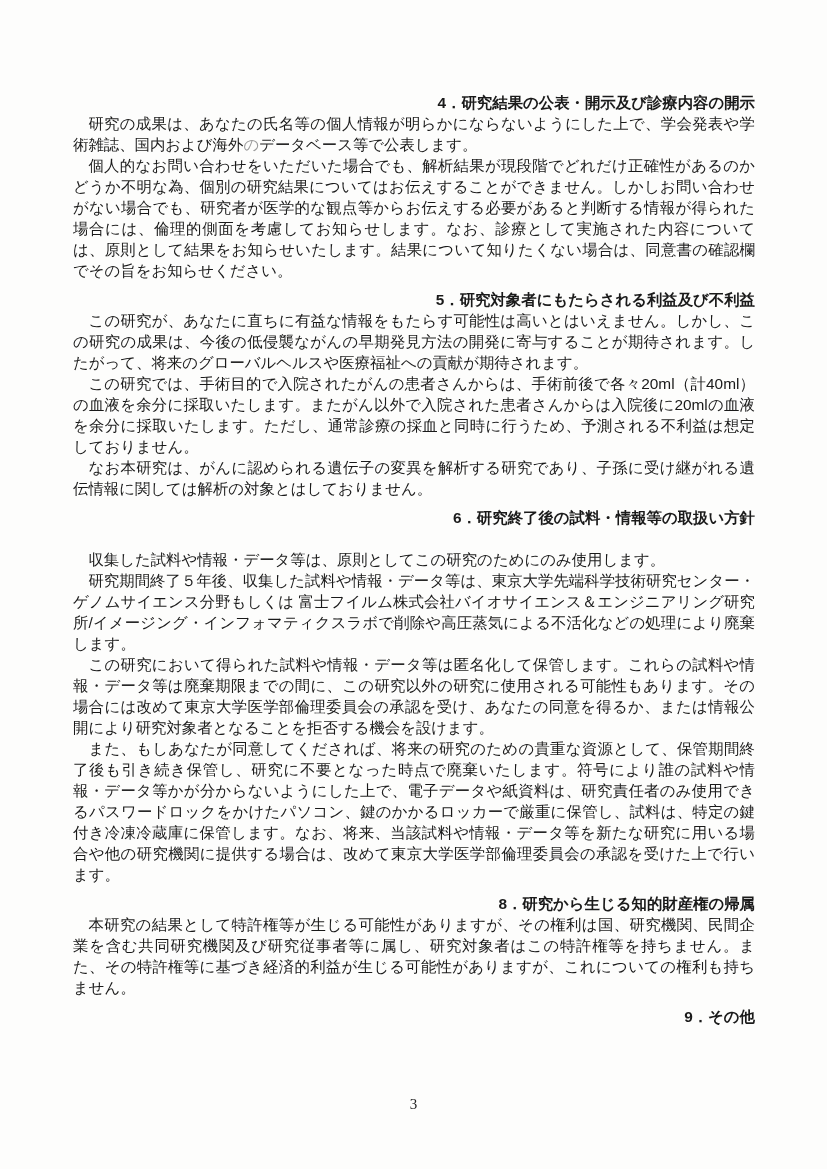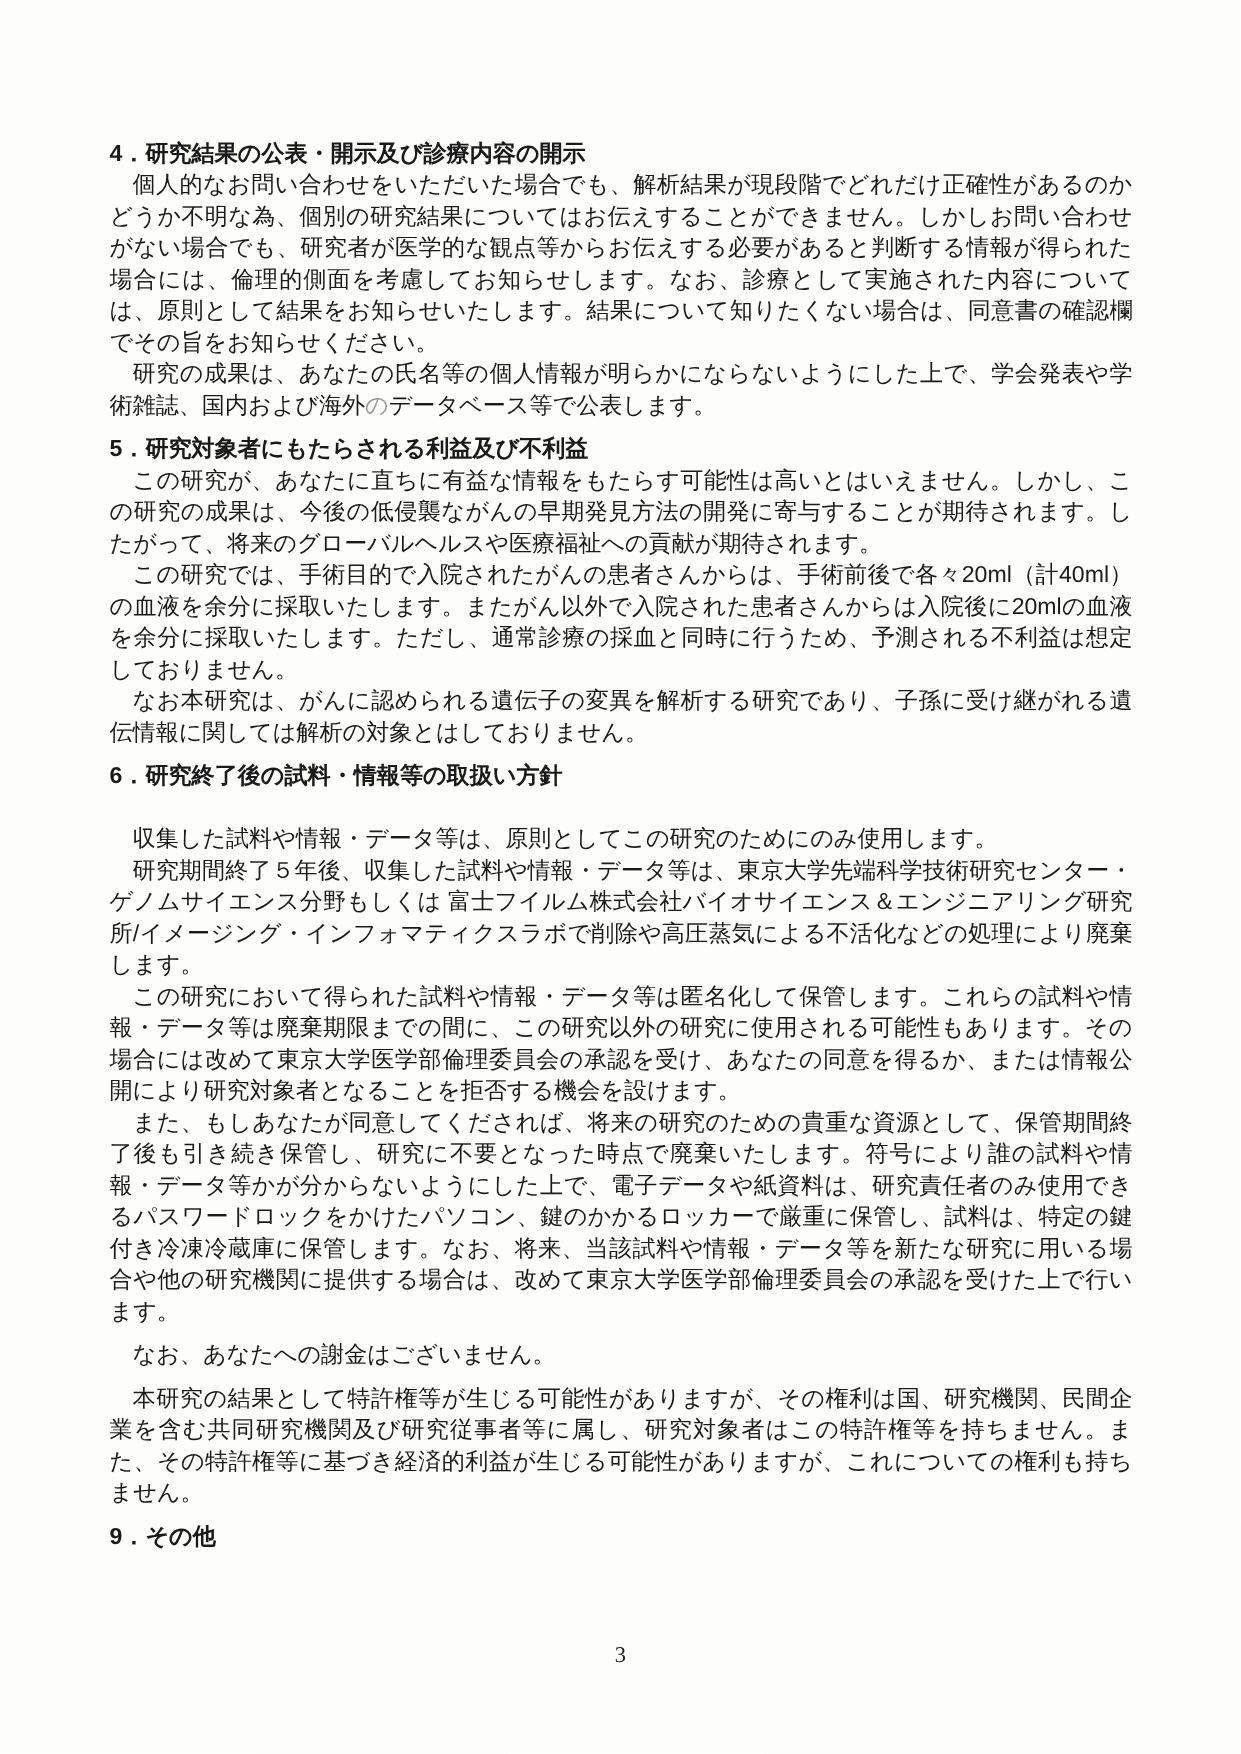--- a/index.html
+++ b/index.html
@@ -27,21 +27,21 @@
     text-justify: inter-ideograph;
     line-break: strict;
     overflow-wrap: break-word;
   }
   .doc-section { margin: 0; }
   .doc-section + .doc-section { margin-top: 8px; }
   .section-heading {
     font-size: 15.4px;
     font-weight: bold;
     margin: 0;
-    text-align: left;
+    text-align: right;
   }
   .para {
     margin: 0;
     text-indent: 1em;
   }
   .blank-line {
     height: 21px;
   }
   .muted-char {
     color: #9a9a9a;
@@ -58,45 +58,45 @@
   }
 </style>
 </head>
 <body>
 
 <div class="page">
   <div class="content">
 
     <section class="doc-section">
       <h2 class="section-heading">4．研究結果の公表・開示及び診療内容の開示</h2>
+      <p class="para"><span>研究の成果は、あなたの氏名等の個人情報が明らかにならないようにした上で、学会発表や学術雑誌、国内および海外</span><span class="muted-char">の</span><span>データベース等で公表します。</span></p>
       <p class="para">個人的なお問い合わせをいただいた場合でも、解析結果が現段階でどれだけ正確性があるのかどうか不明な為、個別の研究結果についてはお伝えすることができません。しかしお問い合わせがない場合でも、研究者が医学的な観点等からお伝えする必要があると判断する情報が得られた場合には、倫理的側面を考慮してお知らせします。なお、診療として実施された内容については、原則として結果をお知らせいたします。結果について知りたくない場合は、同意書の確認欄でその旨をお知らせください。</p>
-      <p class="para"><span>研究の成果は、あなたの氏名等の個人情報が明らかにならないようにした上で、学会発表や学術雑誌、国内および海外</span><span class="muted-char">の</span><span>データベース等で公表します。</span></p>
     </section>
 
     <section class="doc-section">
       <h2 class="section-heading">5．研究対象者にもたらされる利益及び不利益</h2>
       <p class="para">この研究が、あなたに直ちに有益な情報をもたらす可能性は高いとはいえません。しかし、この研究の成果は、今後の低侵襲ながんの早期発見方法の開発に寄与することが期待されます。したがって、将来のグローバルヘルスや医療福祉への貢献が期待されます。</p>
       <p class="para">この研究では、手術目的で入院されたがんの患者さんからは、手術前後で各々20ml（計40ml）の血液を余分に採取いたします。またがん以外で入院された患者さんからは入院後に20mlの血液を余分に採取いたします。ただし、通常診療の採血と同時に行うため、予測される不利益は想定しておりません。</p>
       <p class="para">なお本研究は、がんに認められる遺伝子の変異を解析する研究であり、子孫に受け継がれる遺伝情報に関しては解析の対象とはしておりません。</p>
     </section>
 
     <section class="doc-section">
       <h2 class="section-heading">6．研究終了後の試料・情報等の取扱い方針</h2>
       <div class="blank-line"></div>
       <p class="para">収集した試料や情報・データ等は、原則としてこの研究のためにのみ使用します。</p>
       <p class="para">研究期間終了５年後、収集した試料や情報・データ等は、東京大学先端科学技術研究センター・ゲノムサイエンス分野もしくは 富士フイルム株式会社バイオサイエンス＆エンジニアリング研究所/イメージング・インフォマティクスラボで削除や高圧蒸気による不活化などの処理により廃棄します。</p>
       <p class="para">この研究において得られた試料や情報・データ等は匿名化して保管します。これらの試料や情報・データ等は廃棄期限までの間に、この研究以外の研究に使用される可能性もあります。その場合には改めて東京大学医学部倫理委員会の承認を受け、あなたの同意を得るか、または情報公開により研究対象者となることを拒否する機会を設けます。</p>
       <p class="para">また、もしあなたが同意してくだされば、将来の研究のための貴重な資源として、保管期間終了後も引き続き保管し、研究に不要となった時点で廃棄いたします。符号により誰の試料や情報・データ等かが分からないようにした上で、電子データや紙資料は、研究責任者のみ使用できるパスワードロックをかけたパソコン、鍵のかかるロッカーで厳重に保管し、試料は、特定の鍵付き冷凍冷蔵庫に保管します。なお、将来、当該試料や情報・データ等を新たな研究に用いる場合や他の研究機関に提供する場合は、改めて東京大学医学部倫理委員会の承認を受けた上で行います。</p>
     </section>
 
     <section class="doc-section">
-      <p class="para">なお、あなたへの謝金はございません。</p>
     </section>
 
     <section class="doc-section">
+      <h2 class="section-heading">8．研究から生じる知的財産権の帰属</h2>
       <p class="para">本研究の結果として特許権等が生じる可能性がありますが、その権利は国、研究機関、民間企業を含む共同研究機関及び研究従事者等に属し、研究対象者はこの特許権等を持ちません。また、その特許権等に基づき経済的利益が生じる可能性がありますが、これについての権利も持ちません。</p>
     </section>
 
     <section class="doc-section">
       <h2 class="section-heading">9．その他</h2>
     </section>
 
   </div>
 
   <div class="page-number">3</div>

